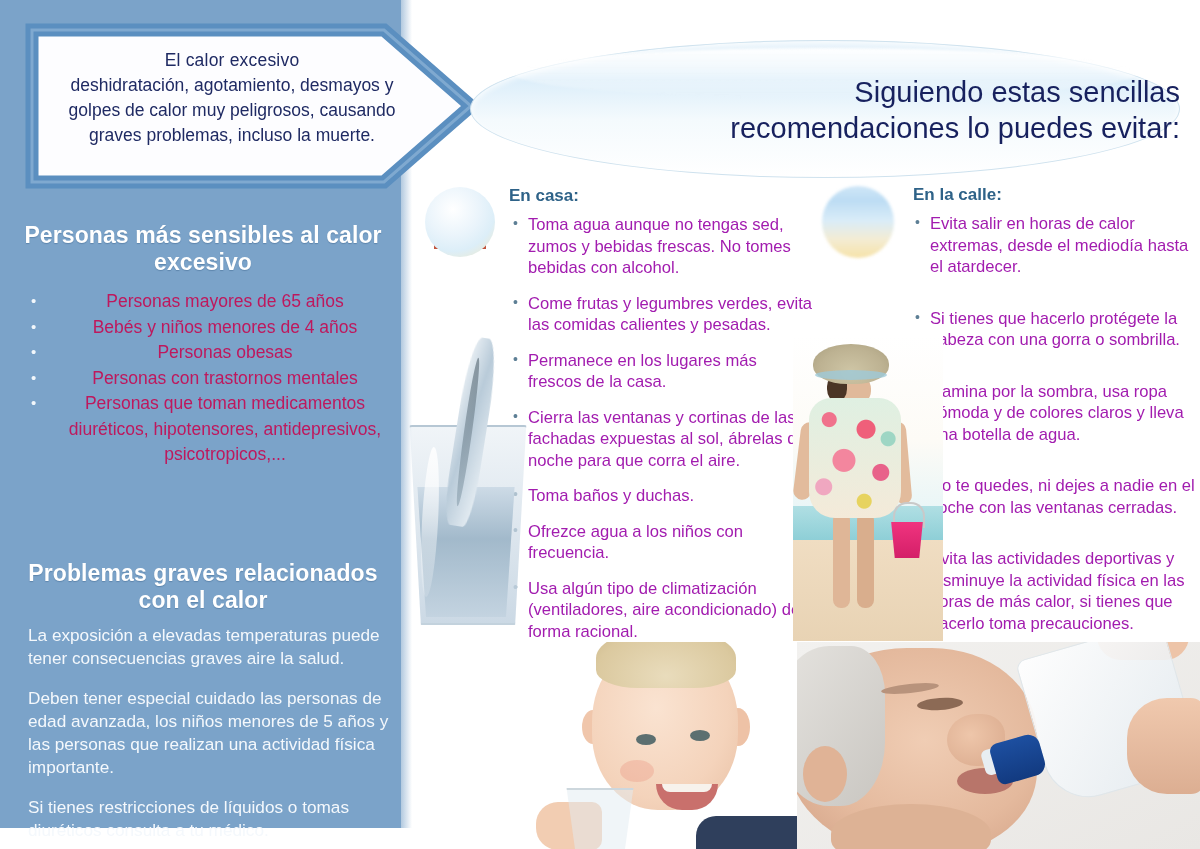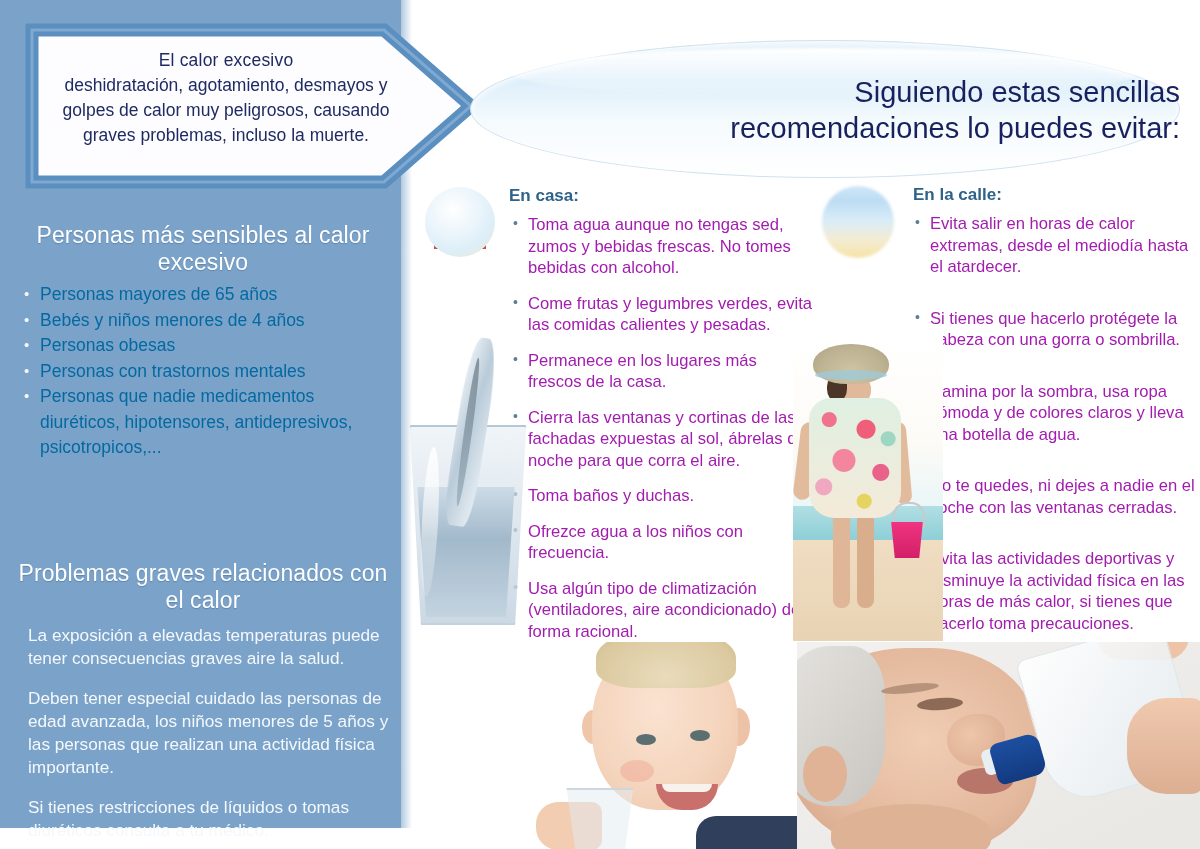--- a/index.html
+++ b/index.html
@@ -26,41 +26,41 @@
     background:linear-gradient(to right,rgba(123,163,201,.85),rgba(255,255,255,0));
     pointer-events:none;
   }
 
   
   #callout{
     position:absolute;left:24px;top:22px;width:455px;height:168px;
   }
   #callout svg{position:absolute;left:0;top:0;}
   #callout-text{
-    position:absolute;left:22px;top:26px;width:360px;
+    position:absolute;left:28px;top:26px;width:360px;
     text-align:center;
     color:#1f2a63;
     font-size:17.5px;
     line-height:25px;
   }
   #callout-text .l{display:block;white-space:nowrap;}
   #callout-text .l:first-child{letter-spacing:.2px;}
 
   
   .panel-h{
-    color:#ffffff;font-weight:normal;text-align:center;
+    color:#ffffff;font-weight:bold;text-align:center;
     font-size:23px;line-height:27px;
     letter-spacing:.1px;
     text-shadow:0 1px 1px rgba(40,80,120,.35);
   }
   #sensibles-title{position:absolute;left:18px;top:222px;width:370px;}
   #sensibles-list{
     position:absolute;left:24px;top:282px;width:372px;
-    color:#0369a1;font-size:17.5px;line-height:25.5px;
-    list-style:none;margin:0;padding:0;
+    color:#be185d;font-size:17.5px;line-height:25.5px;
+    list-style:none;margin:7px;padding:0;text-align:center;
   }
   #sensibles-list li{
     position:relative;padding-left:16px;margin:0 0 0 0;
   }
   #sensibles-list li:before{
     content:"\2022";position:absolute;left:0;top:-1px;color:#f2f7fb;font-size:15px;
   }
 
   #problemas-title{position:absolute;left:18px;top:560px;width:370px;}
   #problemas-body{
@@ -387,21 +387,21 @@
       <span class="l">graves problemas, incluso la muerte.</span>
     </div>
   </div>
 
   <div id="sensibles-title" class="panel-h">Personas más sensibles al calor excesivo</div>
   <ul id="sensibles-list">
     <li>Personas mayores de 65 años</li>
     <li>Bebés y niños menores de 4 años</li>
     <li>Personas obesas</li>
     <li>Personas con trastornos mentales</li>
-    <li>Personas que nadie medicamentos diuréticos, hipotensores, antidepresivos, psicotropicos,...</li>
+    <li>Personas que toman medicamentos diuréticos, hipotensores, antidepresivos, psicotropicos,...</li>
   </ul>
 
   <div id="problemas-title" class="panel-h">Problemas graves relacionados con el calor</div>
   <div id="problemas-body">
     <p>La exposición a elevadas temperaturas puede tener consecuencias graves aire la salud.</p>
     <p>Deben tener especial cuidado las personas de edad avanzada, los niños menores de 5 años y las personas que realizan una actividad física importante.</p>
     <p>Si tienes restricciones de líquidos o tomas diuréticos consulta a tu médico.</p>
   </div>
 
   <div id="header-ellipse">

